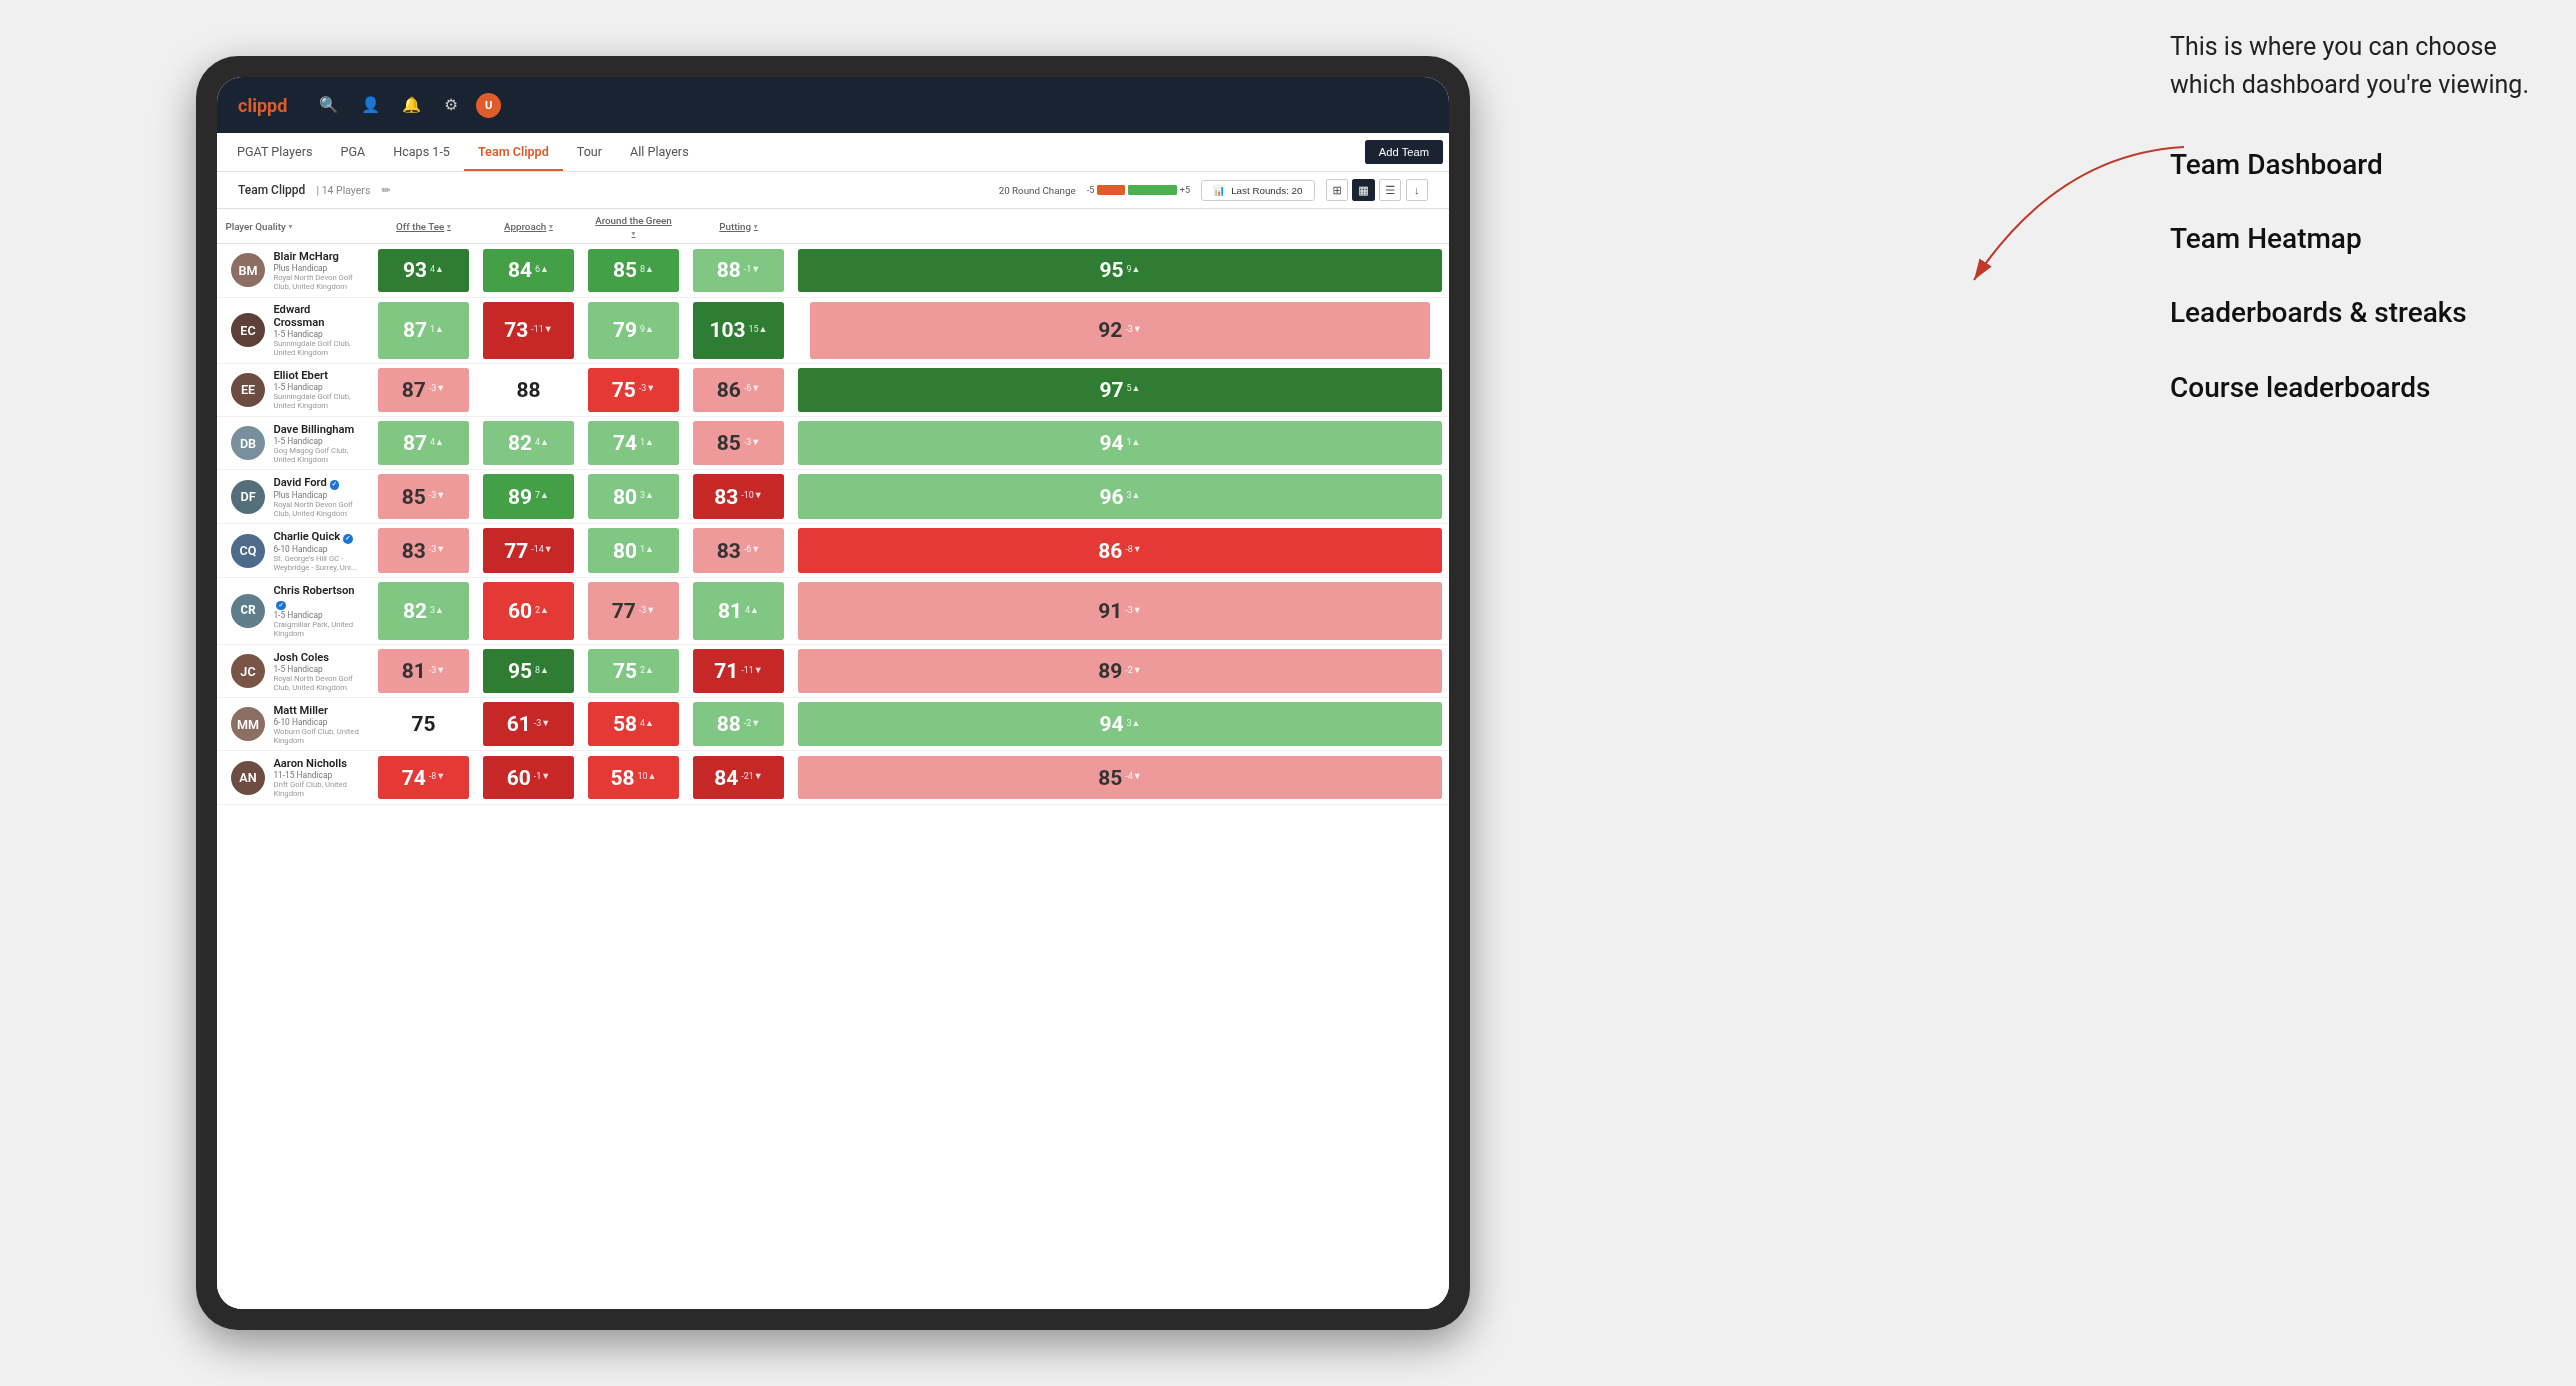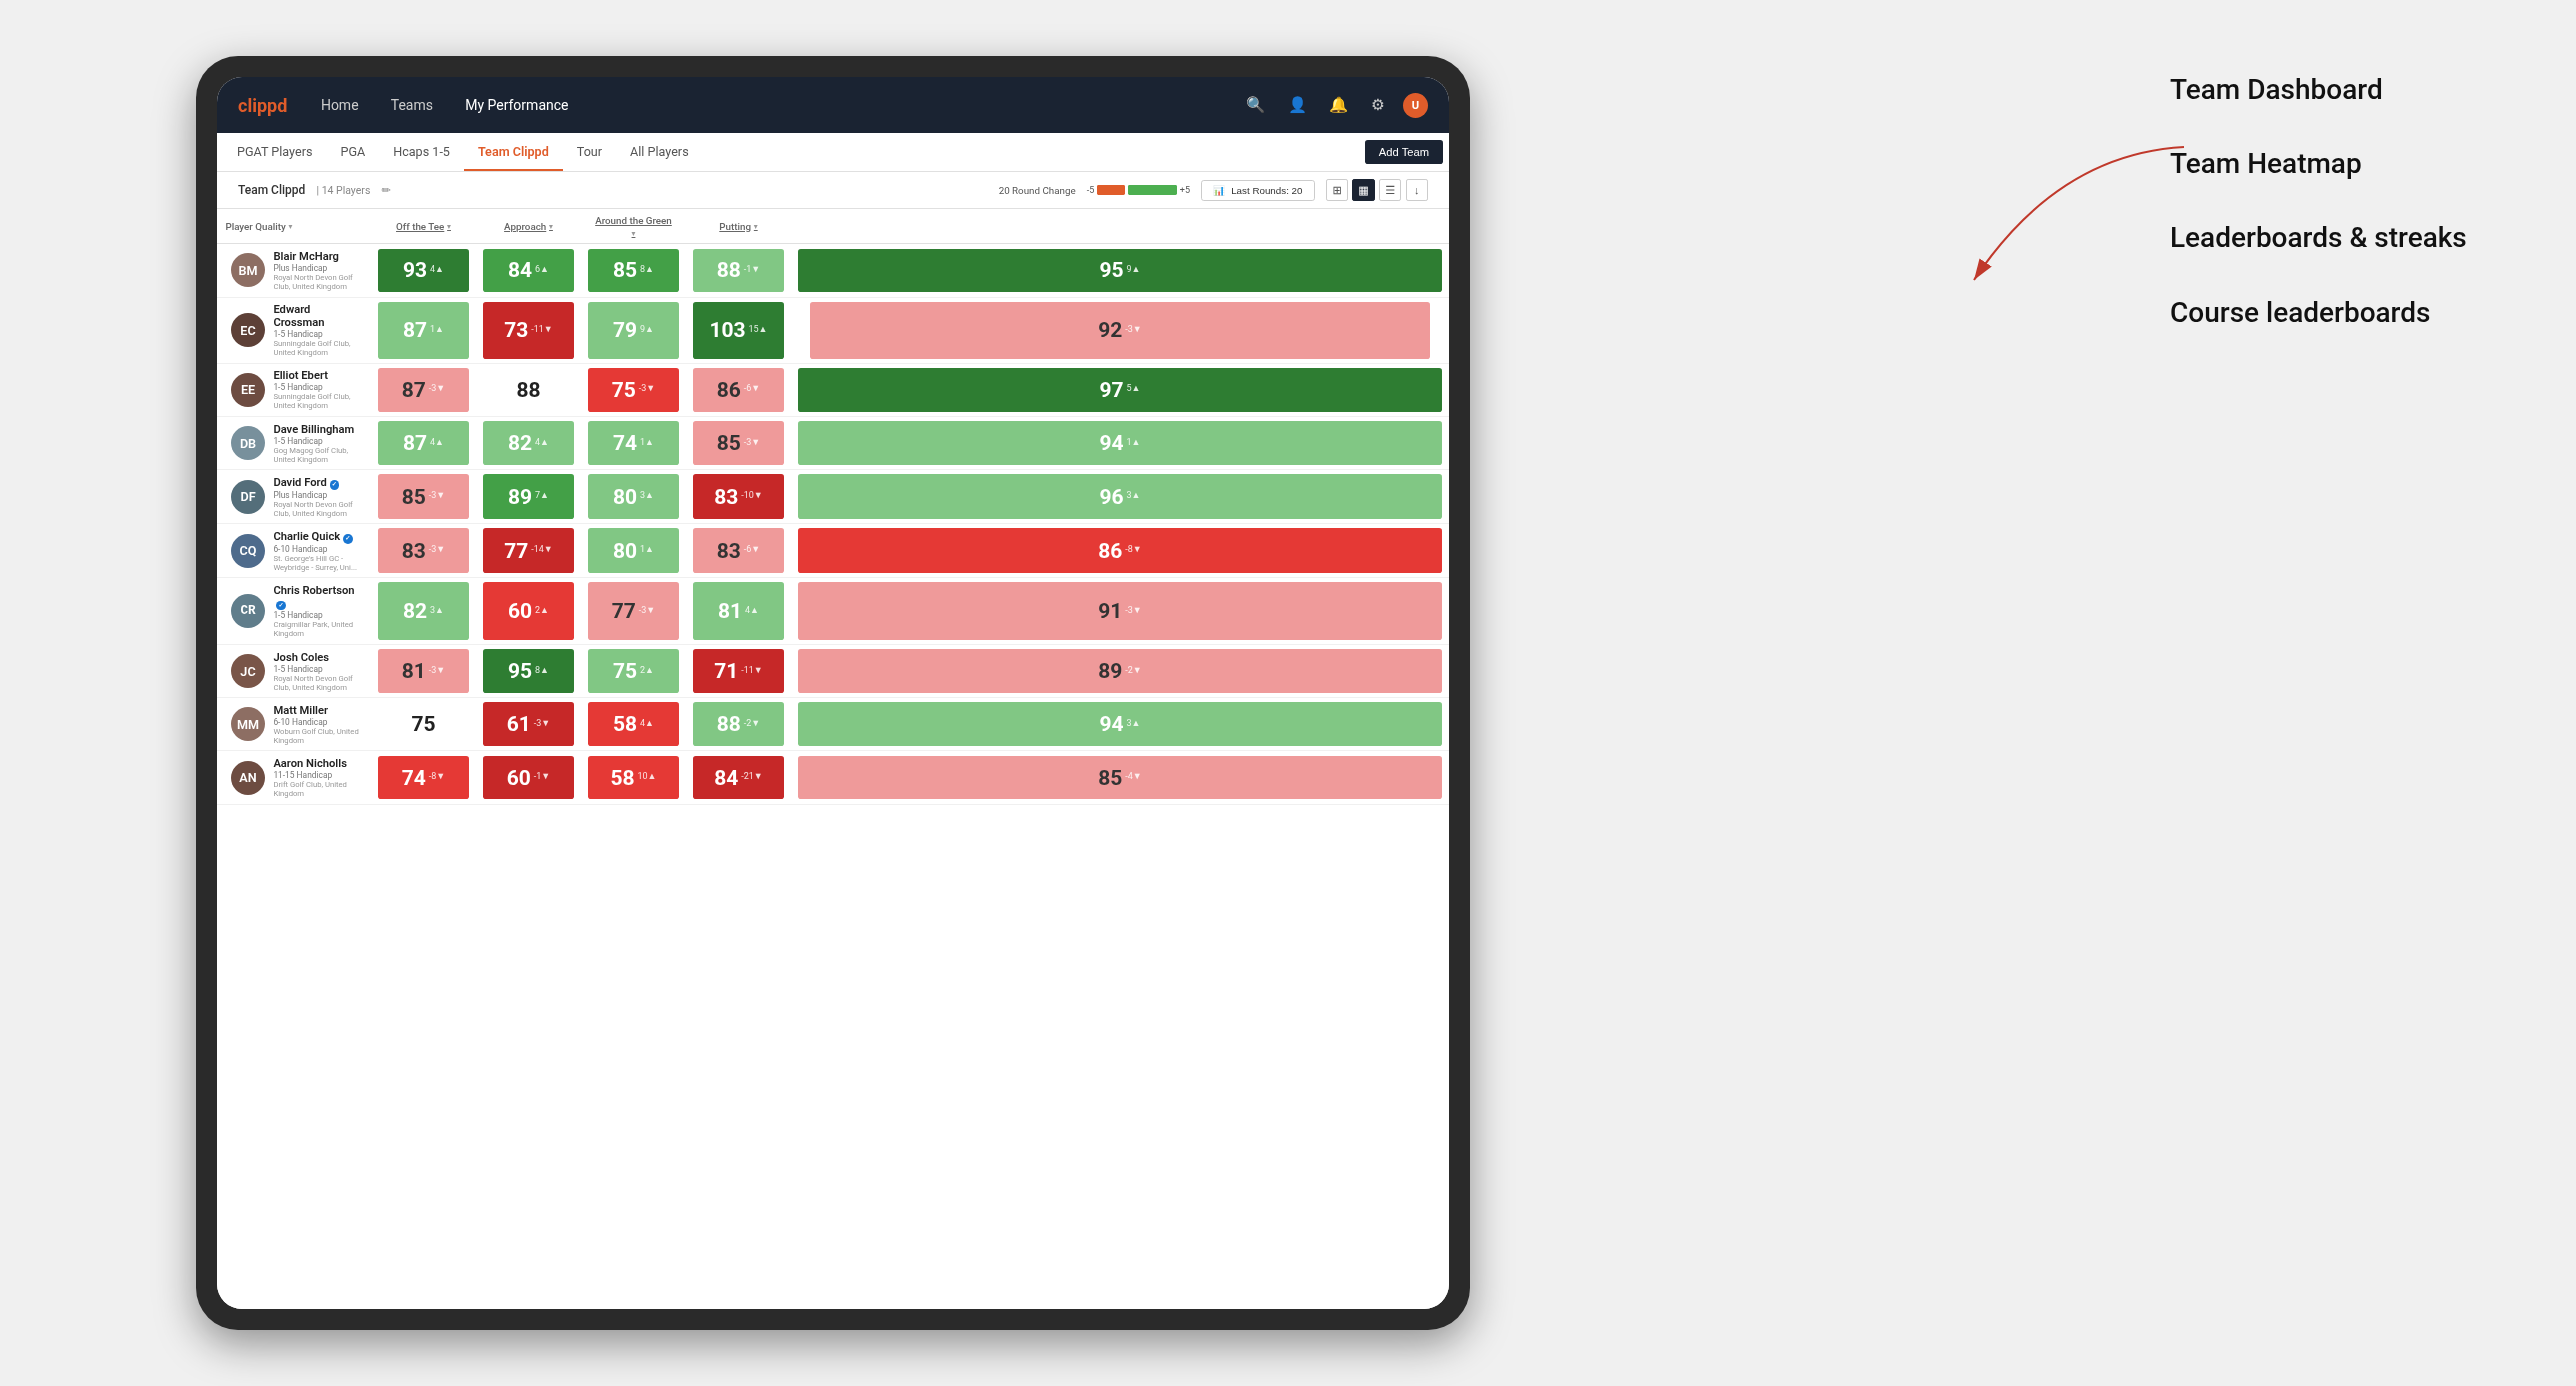--- a/index.html
+++ b/index.html
@@ -326,20 +326,21 @@
       font-size: 6.3px;
       text-align: center;
       line-height: 9.8px;
       margin-left: 2.8px;
     }
   </style>
 </head>
 <body>
 
 <div class="annotation-area">
+  <div class="annotation-text">This is where you can choose which dashboard you're viewing.</div>
   <div class="dashboard-options">
     <div class="dashboard-option">Team Dashboard</div>
     <div class="dashboard-option">Team Heatmap</div>
     <div class="dashboard-option">Leaderboards &amp; streaks</div>
     <div class="dashboard-option">Course leaderboards</div>
   </div>
 </div>
 
 <svg class="arrow-svg" viewBox="0 0 400 220">
   <defs>
@@ -348,25 +349,20 @@
     </marker>
   </defs>
   <path d="M 380 10 Q 200 20 80 200" stroke="#c0392b" stroke-width="3" fill="none" marker-end="url(#arrowhead)"></path>
 </svg>
 
 <div class="tablet-frame">
   <div class="tablet-screen">
 
     <nav class="top-nav">
       <div class="logo">clippd</div>
-      <div class="nav-links">
-        <span class="nav-link">Home</span>
-        <span class="nav-link">Teams</span>
-        <span class="nav-link active">My Performance</span>
-      </div>
       <div class="nav-icons">
         <button class="nav-icon-btn">🔍</button>
         <button class="nav-icon-btn">👤</button>
         <button class="nav-icon-btn">🔔</button>
         <button class="nav-icon-btn">⚙</button>
         <div class="avatar-circle">U</div>
       </div>
     </nav>
 
     <div class="sub-nav">

